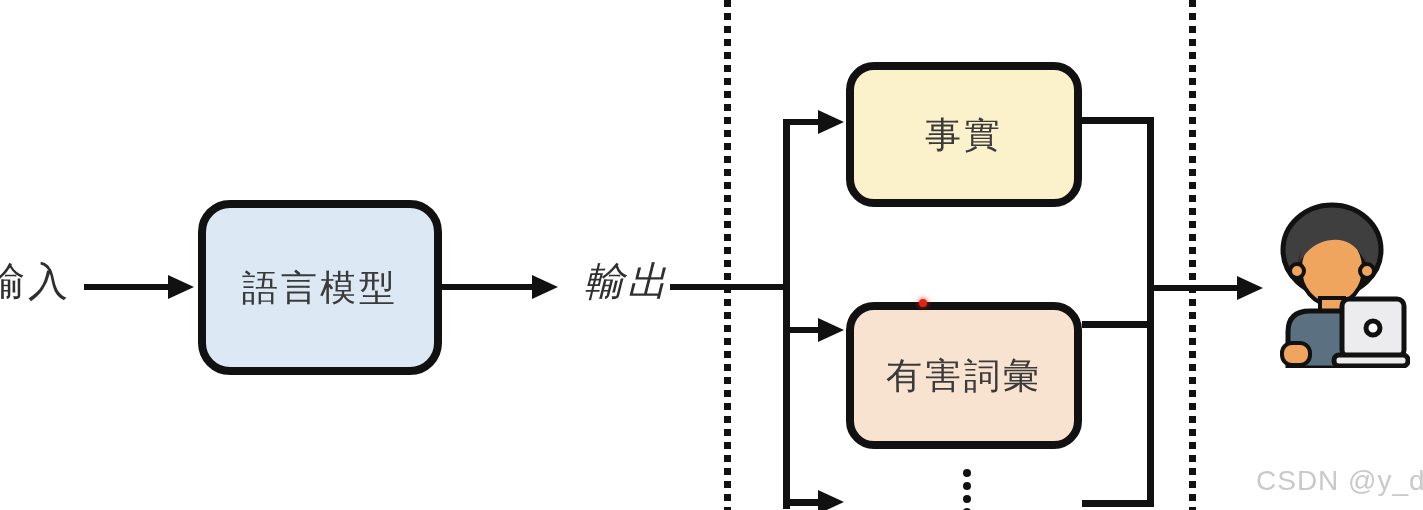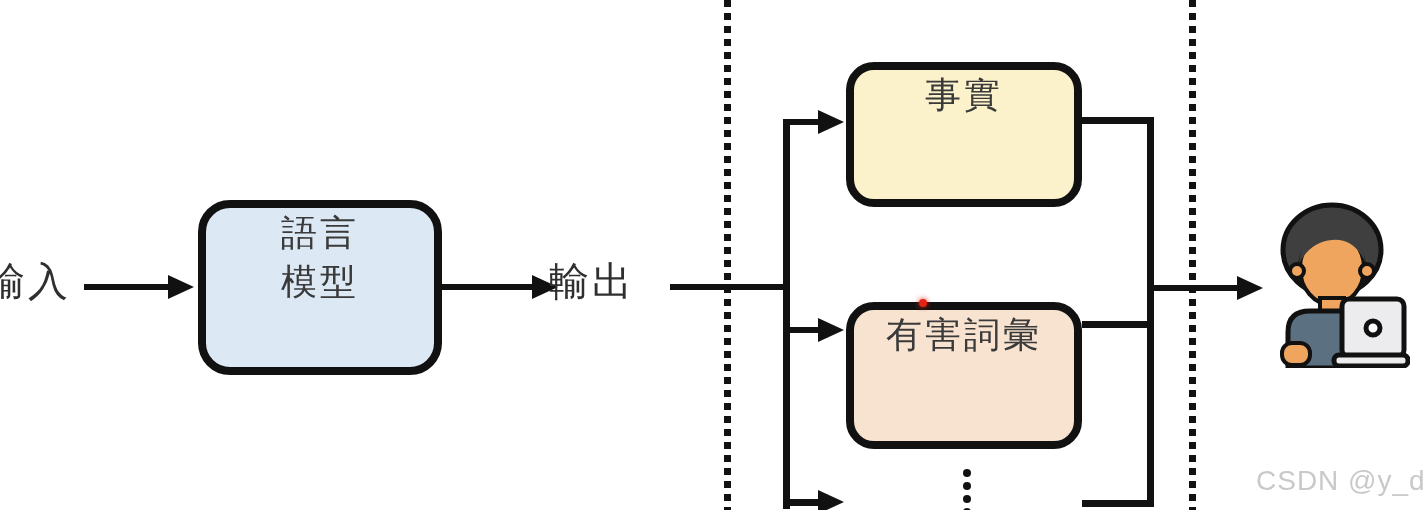--- a/index.html
+++ b/index.html
@@ -32,21 +32,21 @@
   .dotted{
     position:absolute;top:0;width:7px;height:510px;
     background:repeating-linear-gradient(to bottom,var(--line) 0 7px,transparent 7px 13px);
   }
   .flow-label{
     position:absolute;font-size:40px;line-height:40px;letter-spacing:3px;
     color:var(--label-text);white-space:nowrap;font-weight:500;
   }
   .node{
     position:absolute;border:8px solid var(--line);border-radius:28px;
-    display:flex;flex-direction:column;align-items:center;justify-content:flex-start;
+    display:flex;flex-direction:row;align-items:center;justify-content:center;
     text-align:center;
   }
   .node .bl{
     font-size:36px;line-height:49px;letter-spacing:3px;color:var(--box-text);
     white-space:nowrap;font-weight:500;
   }
   .model-box{left:198px;top:200px;width:244px;height:175px;background:var(--model-box-fill);border-radius:32px;}
   .fact-box{left:846px;top:62px;width:236px;height:145px;background:var(--fact-box-fill);}
   .toxic-box{left:846px;top:258px;width:236px;height:147px;background:var(--toxic-box-fill);margin-top:44px;}
   .pointer-dot{
@@ -79,21 +79,21 @@
   <div class="head" style="left:168px;top:275px;"></div>
 
   <div class="node model-box">
     <div class="bl">語言</div>
     <div class="bl">模型</div>
   </div>
 
   <div class="ln" style="left:442px;top:284px;width:90px;height:6px;"></div>
   <div class="head" style="left:532px;top:275px;"></div>
 
-  <div class="flow-label" style="left:549px;top:261px;">輸出</div>
+  <div class="flow-label" style="left:584px;top:261px;font-style:italic;">輸出</div>
 
   <div class="ln" style="left:670px;top:284px;width:119px;height:6px;"></div>
 
   <div class="dotted" style="left:724px;"></div>
 
   <div class="ln" style="left:783px;top:119px;width:7px;height:390px;"></div>
 
   <div class="ln" style="left:783px;top:119px;width:37px;height:6px;"></div>
   <div class="head" style="left:818px;top:110px;"></div>
 

